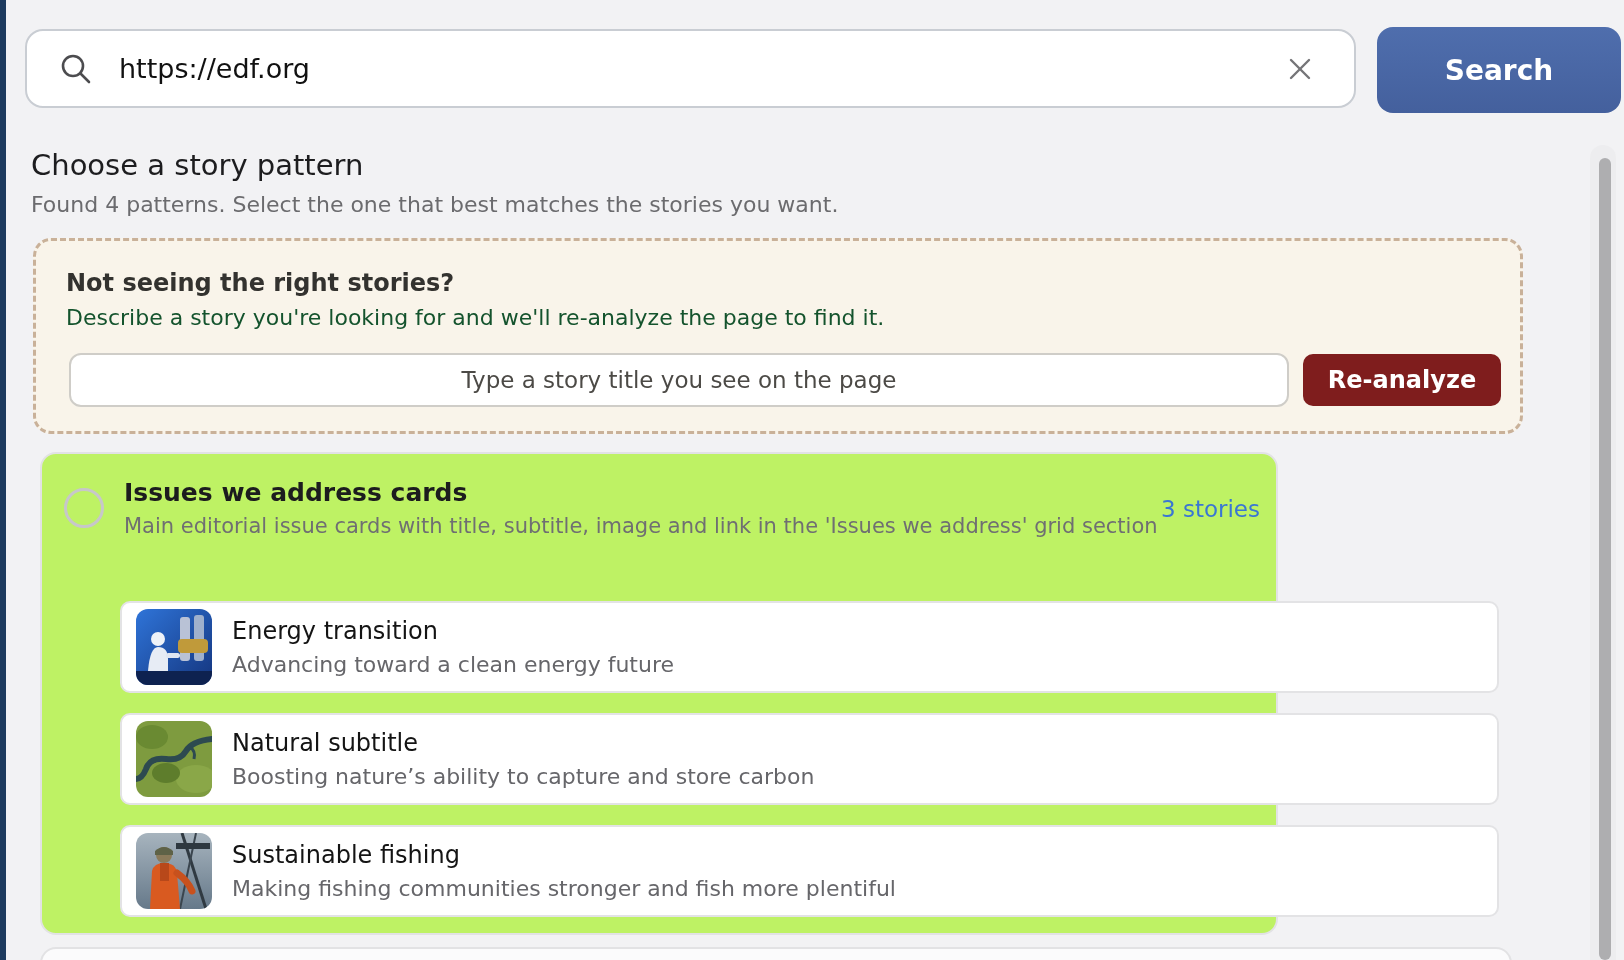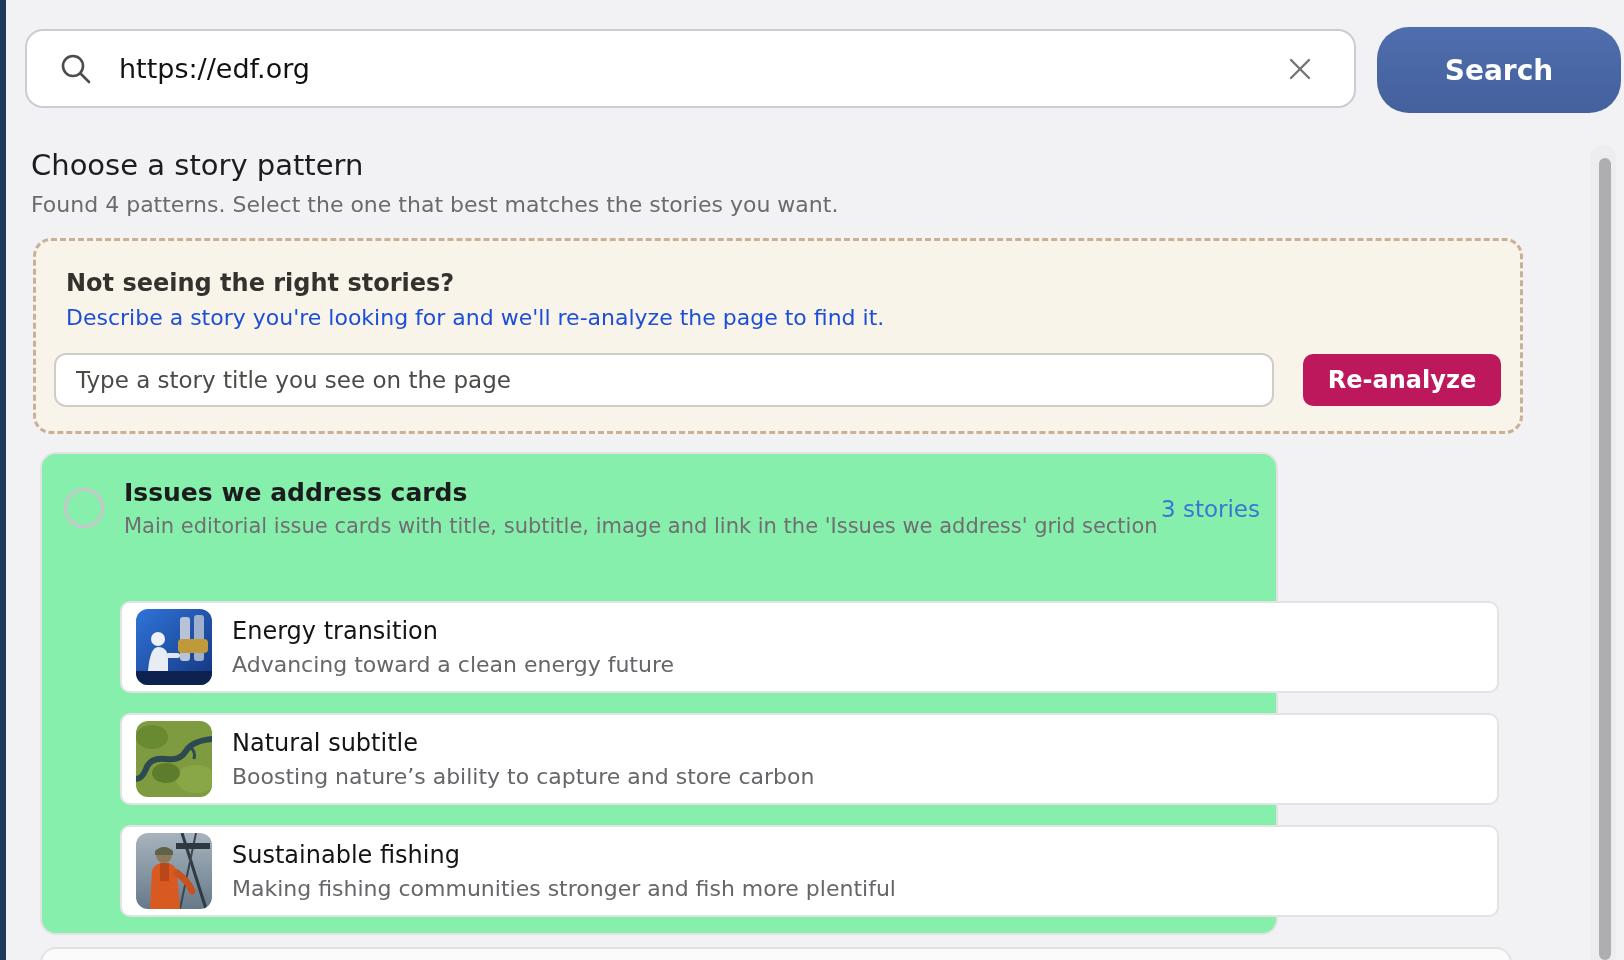--- a/index.html
+++ b/index.html
@@ -26,21 +26,21 @@
   .search-url {
     border: none; outline: none; background: transparent;
     font-family: inherit; font-size: 27px; color: #111; margin-left: 24px;
     flex: 1 1 auto;
   }
   .clear-btn {
     flex: 0 0 auto; margin-right: 40px; cursor: pointer; display: flex;
   }
   .search-btn {
     position: absolute; left: 1377px; top: 27px; width: 244px; height: 86px;
-    border: none; border-radius: 32px; cursor: pointer;
+    border: none; border-radius: 16px; cursor: pointer;
     background: linear-gradient(#4f6ead, #44609d);
     color: #ffffff; font-family: inherit; font-size: 28px; font-weight: bold;
   }
   
   .page-title {
     position: absolute; left: 31px; top: 148px;
     font-size: 29px; font-weight: normal; color: #1d1d1f;
   }
   .page-subtitle {
     position: absolute; left: 31px; top: 192px;
@@ -51,38 +51,38 @@
     position: absolute; left: 33px; top: 238px; width: 1490px; height: 196px;
     box-sizing: border-box; background: #f9f4ea;
     border: 3px dashed #c9b199; border-radius: 18px;
   }
   .refine-title {
     position: absolute; left: 30px; top: 28px;
     font-size: 24px; font-weight: bold; color: #33322f;
   }
   .refine-desc {
     position: absolute; left: 30px; top: 64px;
-    font-size: 22px; color: #1d4ed8;
+    font-size: 22px; color: #14532d;
   }
   .refine-input {
-    position: absolute; left: 18px; top: 112px; width: 1220px; height: 54px;
+    position: absolute; left: 33px; top: 112px; width: 1220px; height: 54px;
     box-sizing: border-box; border: 2px solid #cfcdc8; border-radius: 12px;
     background: #ffffff; font-family: inherit; font-size: 23px; color: #333;
-    padding: 0 20px; outline: none;
+    padding: 0 20px; outline: none; text-align: center;
   }
   .refine-input::placeholder { color: #4c4a46; opacity: 1; }
   .reanalyze-btn {
     position: absolute; left: 1267px; top: 113px; width: 198px; height: 52px;
-    border: none; border-radius: 10px; background: #be185d; cursor: pointer;
+    border: none; border-radius: 10px; background: #7f1d1d; cursor: pointer;
     color: #ffffff; font-family: inherit; font-size: 24px; font-weight: bold;
   }
   
   .pattern-card {
     position: absolute; left: 40px; top: 452px; width: 1238px; height: 483px;
-    box-sizing: border-box; background: #86efac;
+    box-sizing: border-box; background: #bef264;
     border: 2px solid #e2e2e4; border-radius: 16px; padding-left: 40px;
   }
   .radio {
     position: absolute; left: 22px; top: 34px; width: 40px; height: 40px;
     box-sizing: border-box; border: 3px solid #c7c7c9; border-radius: 50%;
     background: transparent; cursor: pointer;
   }
   .pattern-title {
     position: absolute; left: 82px; top: 24px;
     font-size: 25px; font-weight: bold; color: #1c1c1e;

